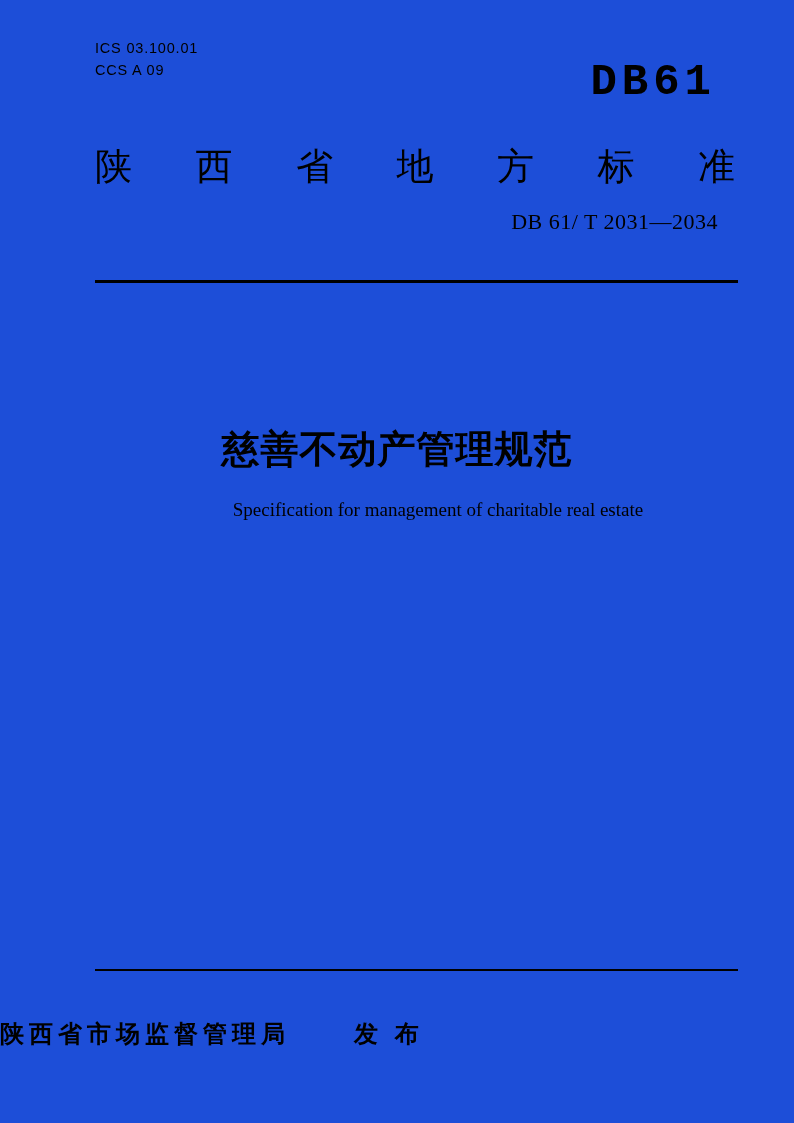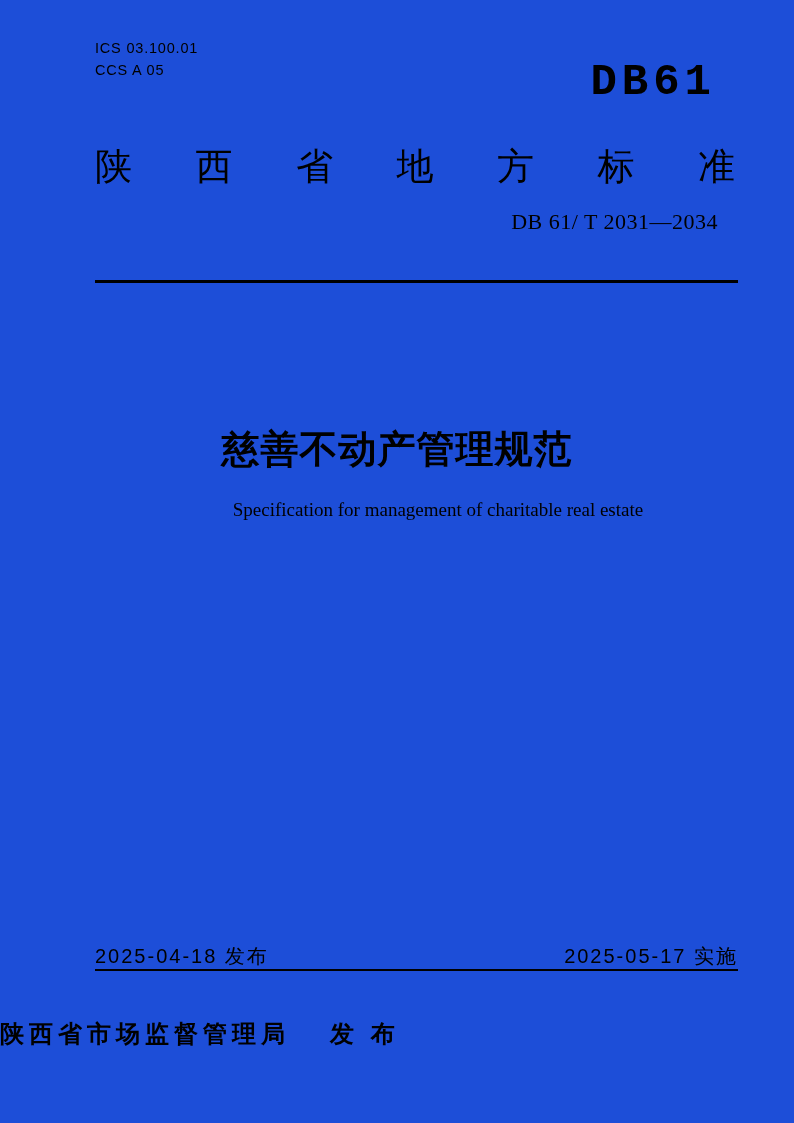--- a/index.html
+++ b/index.html
@@ -109,30 +109,31 @@
     align-items: baseline;
     gap: 40px;
     font-size: 24px;
     font-weight: 700;
   }
   .publisher-name {
     letter-spacing: 5px;
   }
   .publish-label {
     letter-spacing: 5px;
+    margin-left: 24px;
   }
 </style>
 </head>
 <body>
 
 <div class="page">
 
   <div class="ics-block">
     <div>ICS 03.100.01</div>
-    <div>CCS A 05</div>
+    <div>CCS A 09</div>
   </div>
 
   <div class="db-logo">DB61</div>
 
   <div class="std-category justify-chars">
       <span>陕</span>
       <span>西</span>
       <span>省</span>
       <span>地</span>
       <span>方</span>
@@ -141,24 +142,20 @@
     </div>
 
   <div class="std-code">DB 61/ T 2031—2034</div>
 
   <div class="rule rule-top"></div>
 
   <div class="title-cn">慈善不动产管理规范</div>
 
   <div class="title-en">Specification for management of charitable real estate</div>
 
-  <div class="date-row">
-    <span>2025-04-18 发布</span>
-    <span>2025-05-17 实施</span>
-  </div>
 
   <div class="rule rule-bottom"></div>
 
   <div class="publisher-row">
     <span class="publisher-name">陕西省市场监督管理局</span>
     <span class="publish-label">发 布</span>
   </div>
 
 </div>
 

